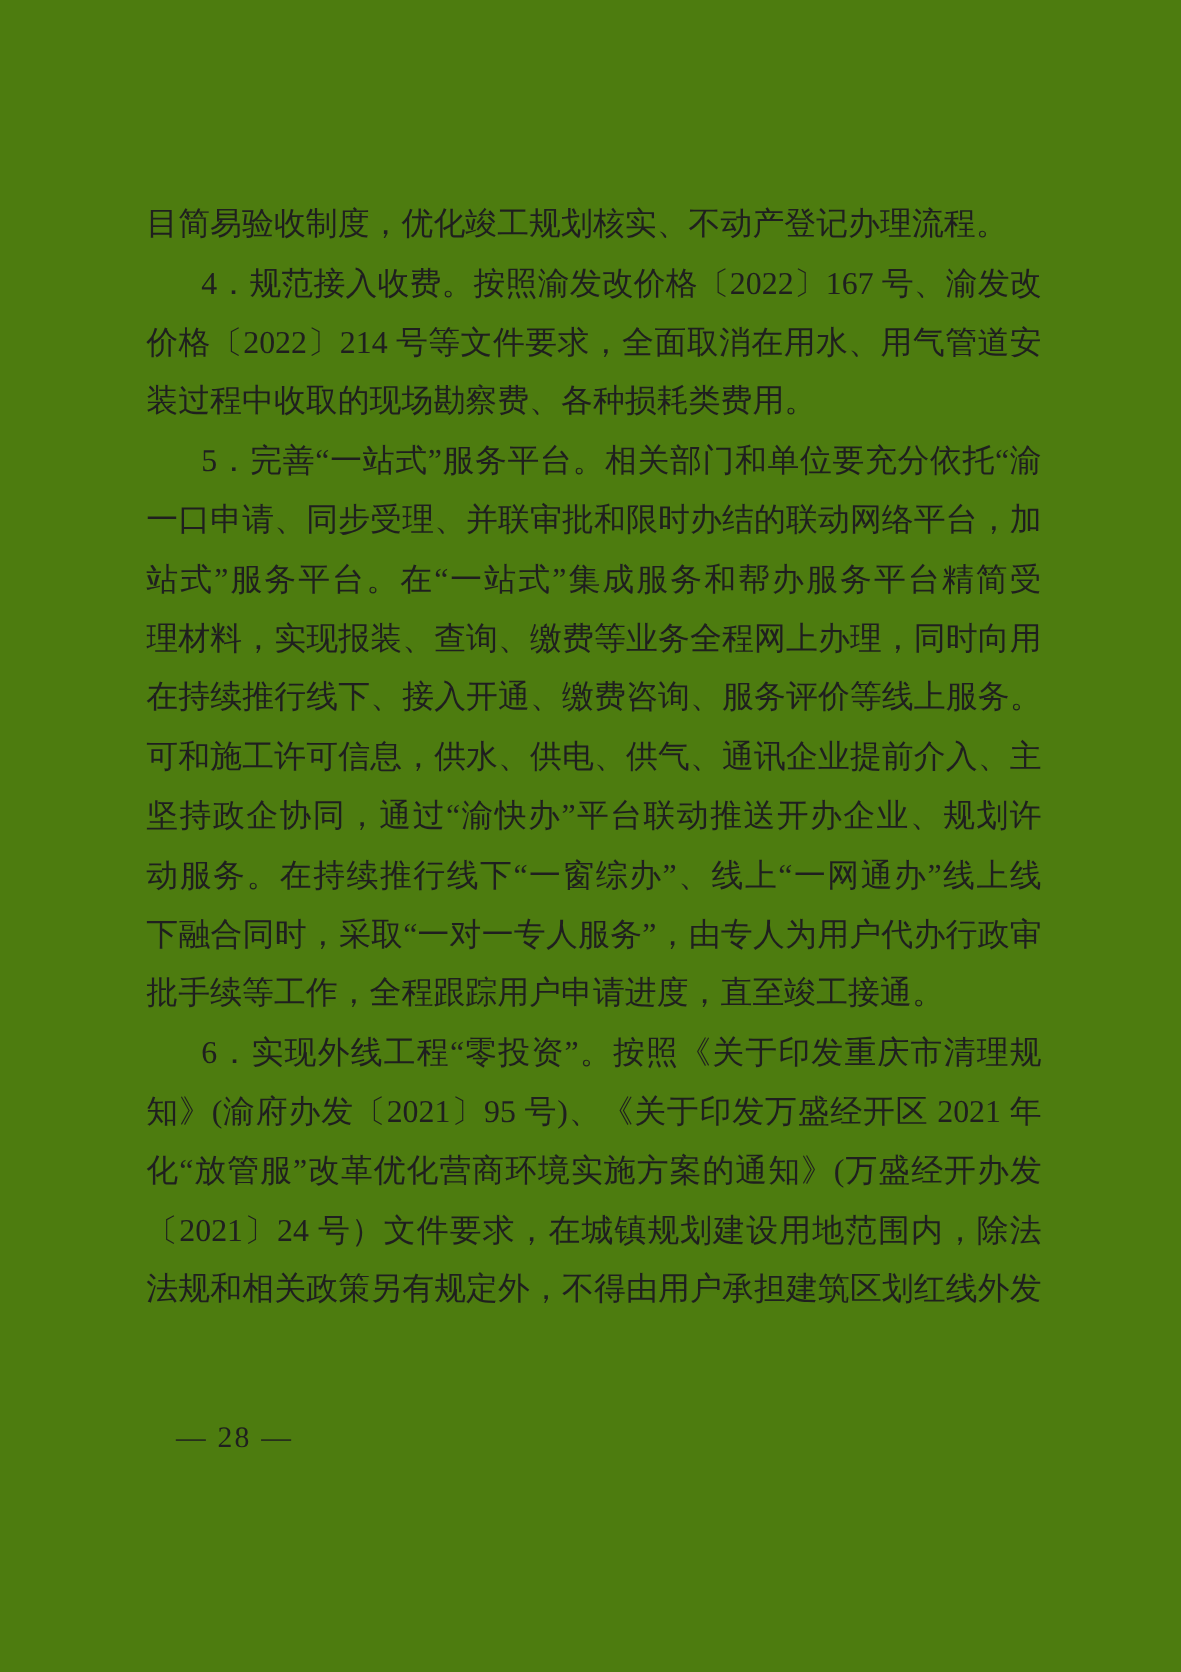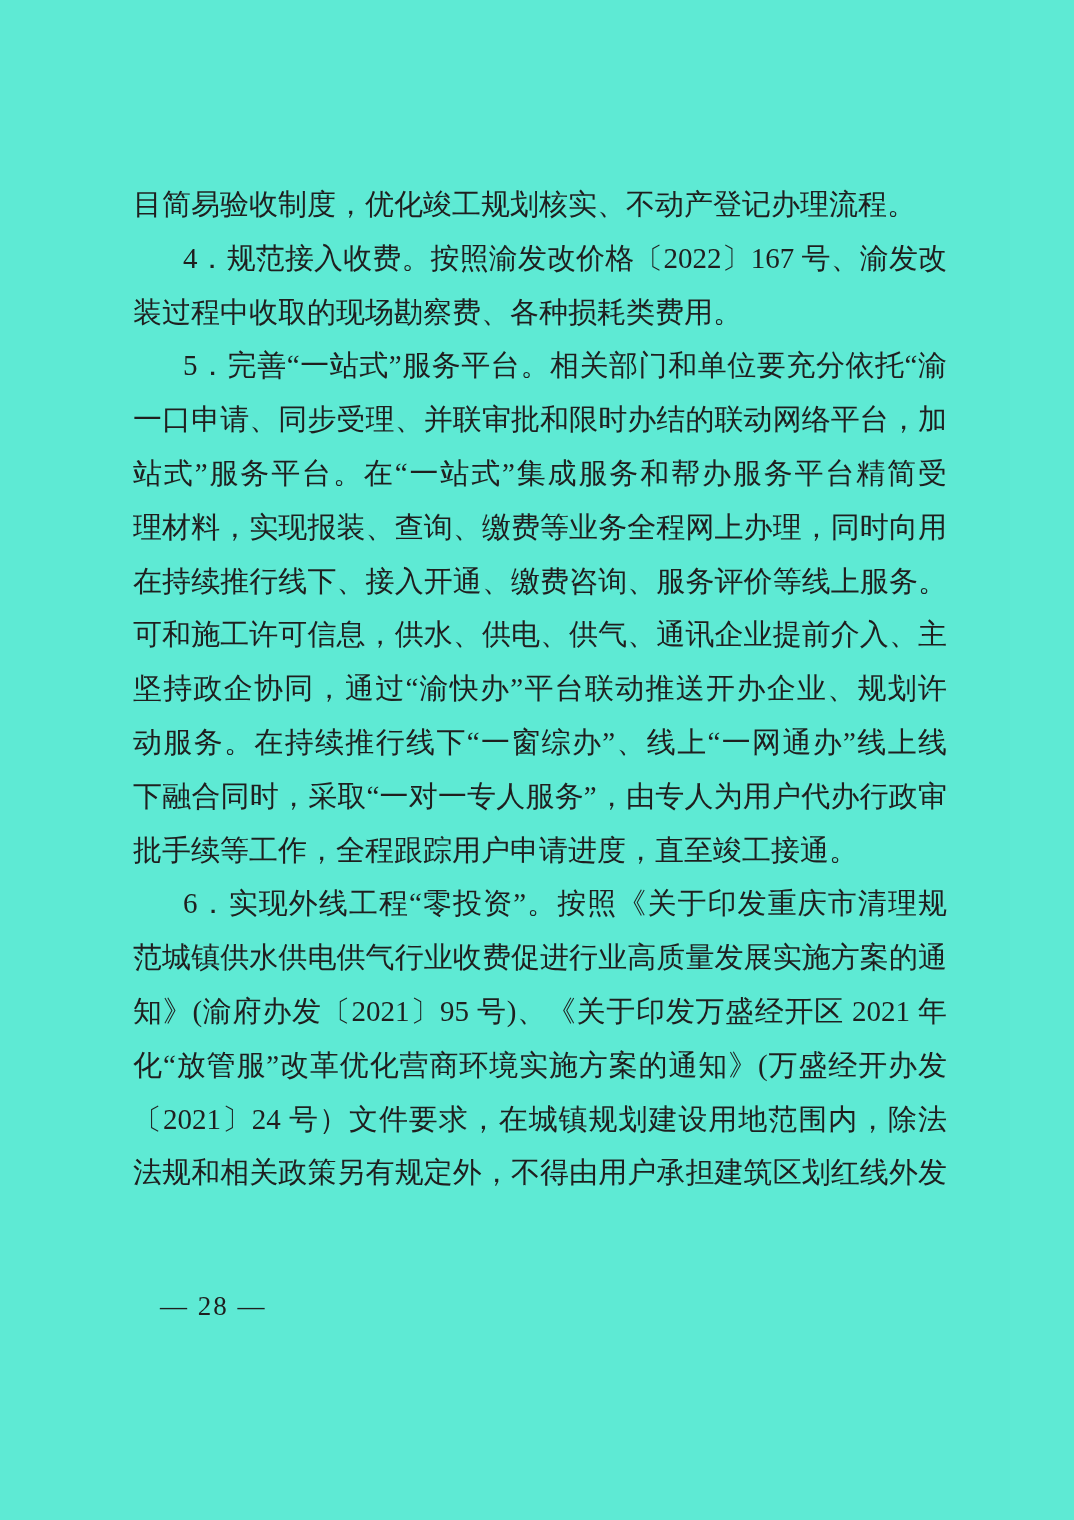--- a/index.html
+++ b/index.html
@@ -5,21 +5,21 @@
   html, body {
     margin: 0;
     padding: 0;
     background: #e8e8e8;
   }
   .page {
     position: relative;
     width: 1074px;
     height: 1520px;
     margin: 0 auto;
-    background: #5eead4;
+    background: #4d7c0f;
     font-family: "Liberation Serif", "DejaVu Serif", serif;
     color: #1f1f1f;
     overflow: hidden;
   }
   .textblock {
     position: absolute;
     left: 133px;
     top: 178px;
     width: 814px;
   }
@@ -47,32 +47,32 @@
     color: #1f1f1f;
   }
 </style>
 </head>
 <body>
 
 <div class="page">
   <div class="textblock" id="body-lines">
       <div class="line">目简易验收制度，优化竣工规划核实、不动产登记办理流程。</div>
       <div class="line j ind">4．规范接入收费。按照渝发改价格〔2022〕167 号、渝发改</div>
+      <div class="line j">价格〔2022〕214 号等文件要求，全面取消在用水、用气管道安</div>
       <div class="line">装过程中收取的现场勘察费、各种损耗类费用。</div>
       <div class="line j ind">5．完善“一站式”服务平台。相关部门和单位要充分依托“渝</div>
       <div class="line j">一口申请、同步受理、并联审批和限时办结的联动网络平台，加</div>
       <div class="line j">站式”服务平台。在“一站式”集成服务和帮办服务平台精简受</div>
       <div class="line j">理材料，实现报装、查询、缴费等业务全程网上办理，同时向用</div>
       <div class="line j">在持续推行线下、接入开通、缴费咨询、服务评价等线上服务。</div>
       <div class="line j">可和施工许可信息，供水、供电、供气、通讯企业提前介入、主</div>
       <div class="line j">坚持政企协同，通过“渝快办”平台联动推送开办企业、规划许</div>
       <div class="line j">动服务。在持续推行线下“一窗综办”、线上“一网通办”线上线</div>
       <div class="line j">下融合同时，采取“一对一专人服务”，由专人为用户代办行政审</div>
       <div class="line">批手续等工作，全程跟踪用户申请进度，直至竣工接通。</div>
       <div class="line j ind">6．实现外线工程“零投资”。按照《关于印发重庆市清理规</div>
-      <div class="line j">范城镇供水供电供气行业收费促进行业高质量发展实施方案的通</div>
       <div class="line j">知》(渝府办发〔2021〕95 号)、《关于印发万盛经开区 2021 年深</div>
       <div class="line j">化“放管服”改革优化营商环境实施方案的通知》(万盛经开办发</div>
       <div class="line j">〔2021〕24 号）文件要求，在城镇规划建设用地范围内，除法律</div>
       <div class="line j">法规和相关政策另有规定外，不得由用户承担建筑区划红线外发</div>
     </div>
   <div class="footer">— 28 —</div>
 </div>
 
 </body></html>

